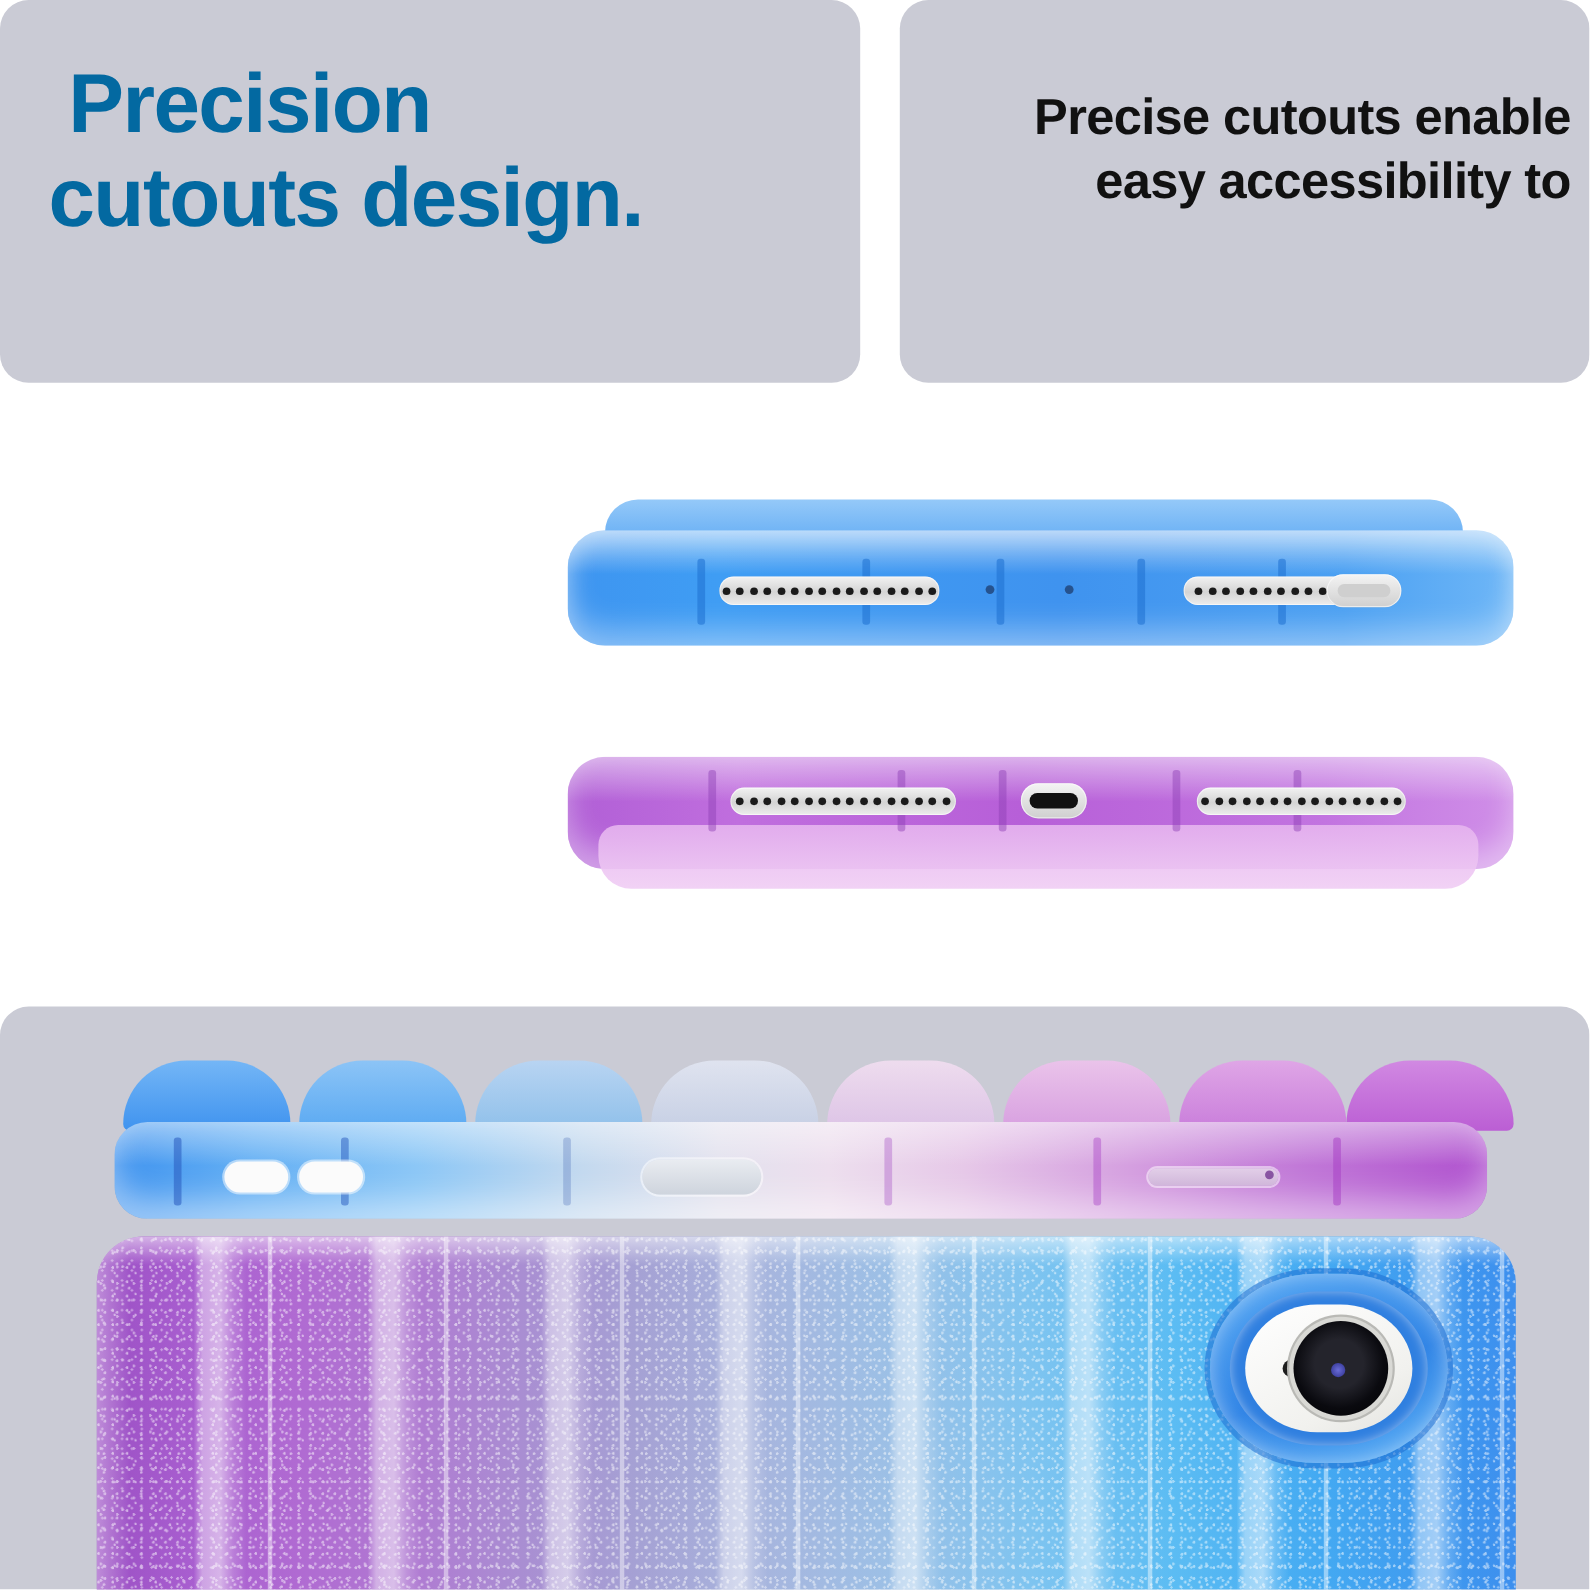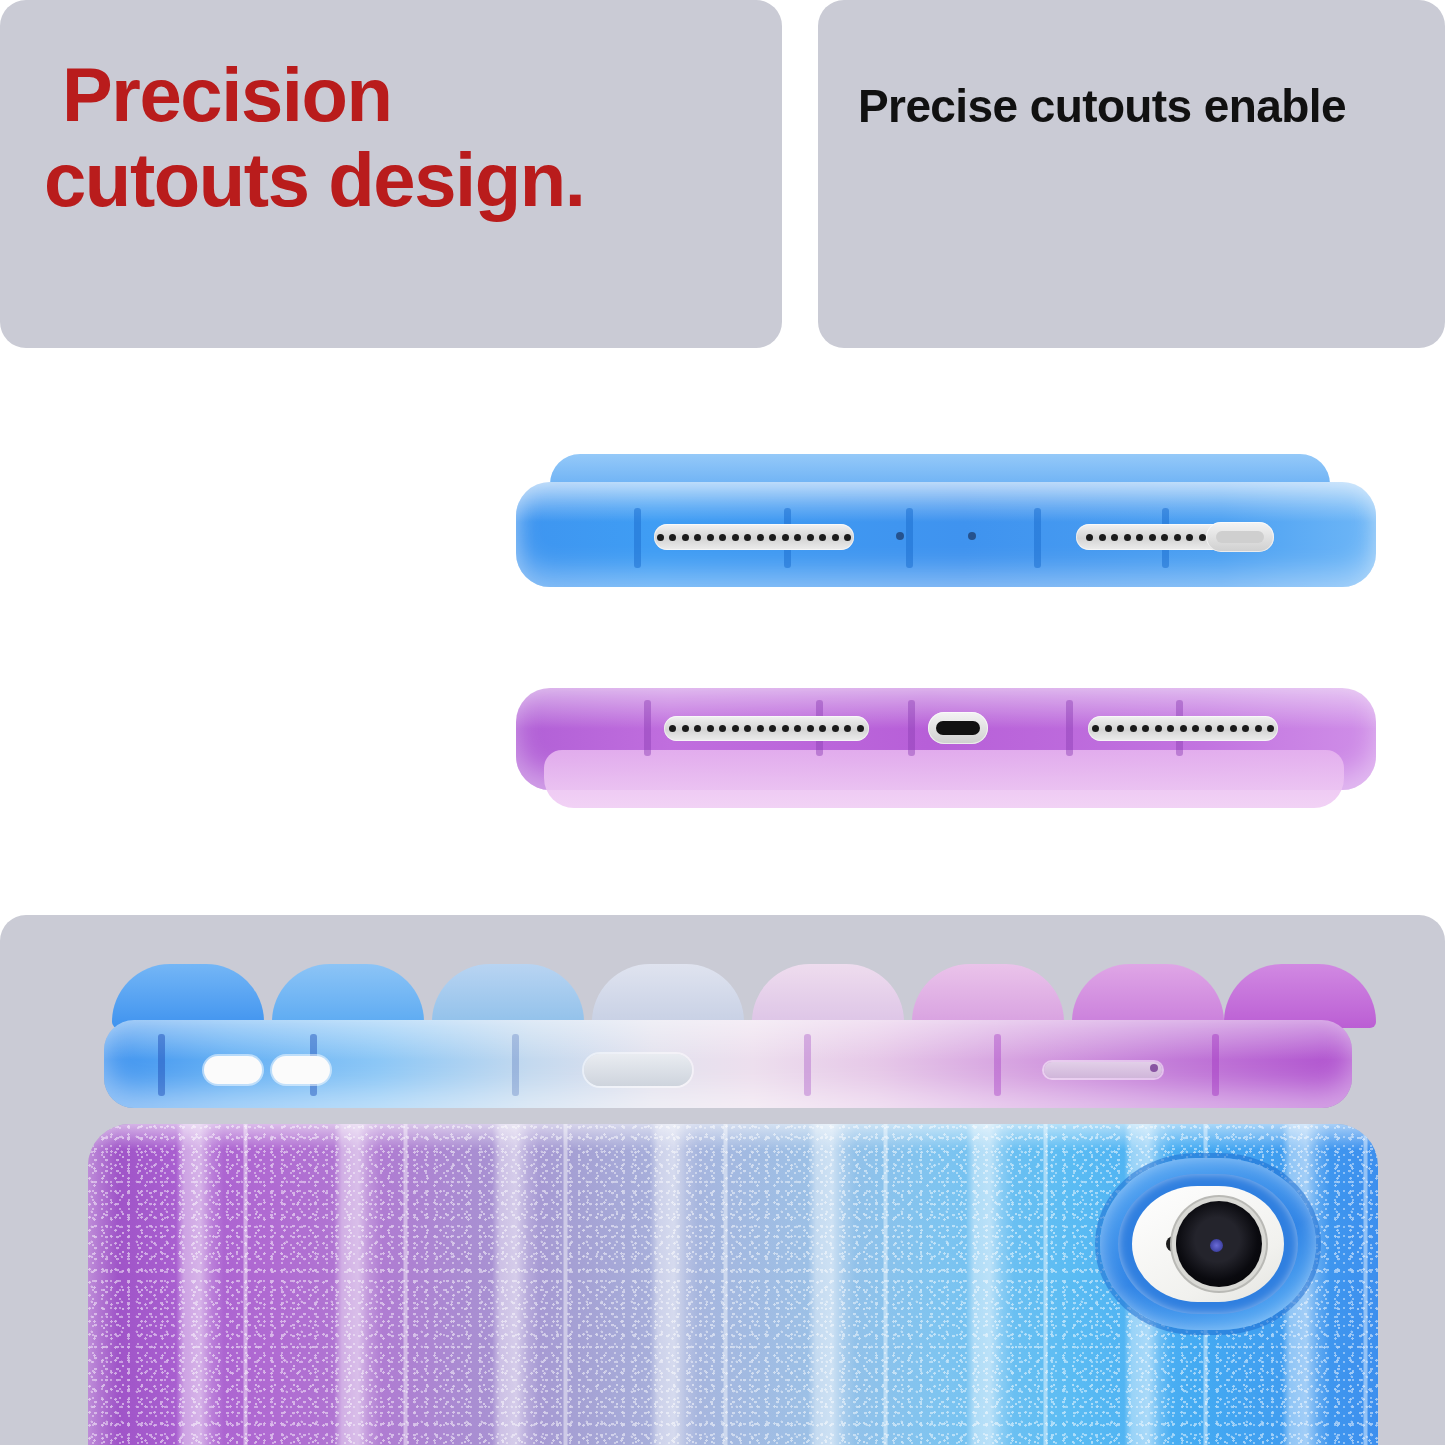--- a/index.html
+++ b/index.html
@@ -14,27 +14,27 @@
   
   .panel {
     position: absolute;
     background: #cacbd5;
     border-radius: 26px;
     overflow: hidden;
   }
 
   
   #panel-title  { left: 0;    top: 0;  width: 782px; height: 348px; }
-  #panel-sub    { left: 818px; top: 0;  width: 627px; height: 348px; }
+  #panel-sub    { left: 818px; top: 0;  width: 627px; height: 348px; text-align: right; }
 
   .headline {
     position: absolute;
     left: 62px; top: 52px;
     width: 700px;
-    color: #b91c1c;
+    color: #0369a1;
     font-weight: 700;
     font-size: 76px;
     line-height: 1.12;
     letter-spacing: -1.4px;
   }
   .headline .l2 { display: block; margin-left: -18px; }
 
   .subcopy {
     position: absolute;
     left: 40px; top: 78px;
@@ -284,20 +284,21 @@
   <div class="panel" id="panel-title">
     <div class="headline">
       <span class="l1">Precision</span>
       <span class="l2">cutouts design.</span>
     </div>
   </div>
 
   <div class="panel" id="panel-sub">
     <div class="subcopy">
       <div>Precise cutouts enable</div>
+      <div>easy accessibility to</div>
     </div>
   </div>
 
 
   <div class="edge-wrap" id="edge-blue">
     <div class="edge-lip"></div>
     <div class="edge-body"></div>
     <div class="rib" style="left:118px; top:26px; height:60px;"></div>
     <div class="rib" style="left:268px; top:26px; height:60px;"></div>
     <div class="rib" style="left:390px; top:26px; height:60px;"></div>

